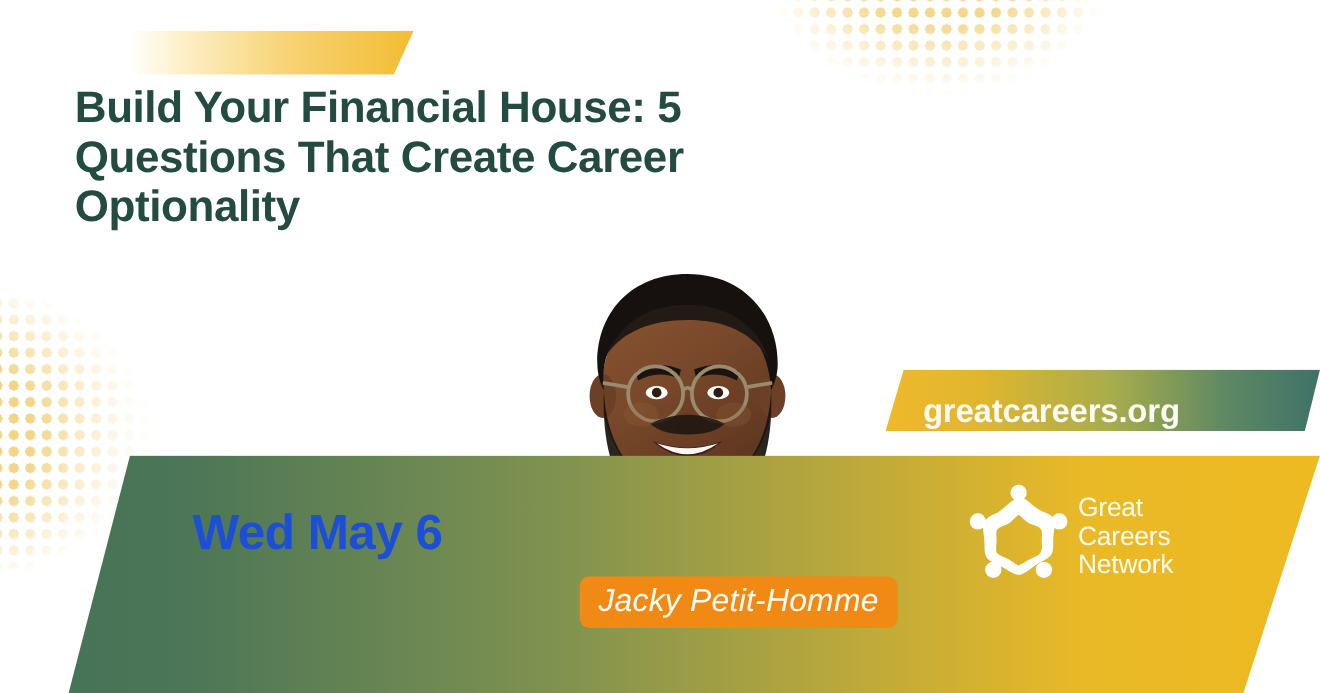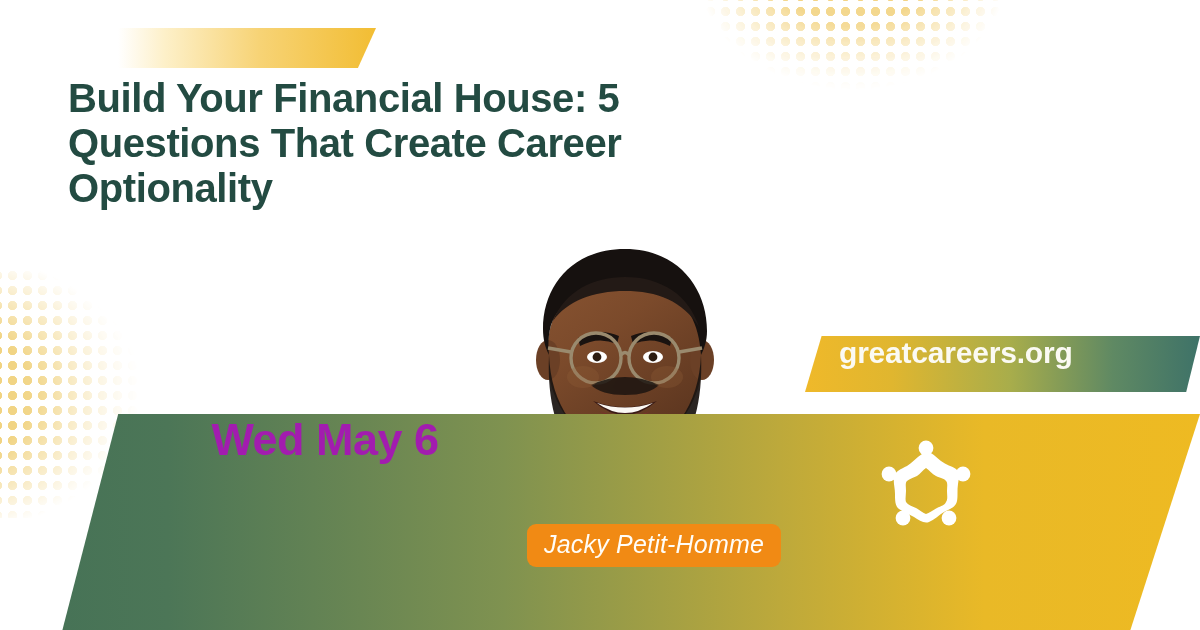--- a/index.html
+++ b/index.html
@@ -53,45 +53,45 @@
   #portrait{
     position:absolute;left:415px;top:205px;width:420px;height:425px;
   }
   #portrait svg{display:block;width:100%;height:100%;}
 
   
   #url-banner{
     position:absolute;left:805px;top:336px;width:395px;height:56px;
     background:linear-gradient(to right,#efb92a 0%, #e0b62f 22%, #a8ad4b 52%, #5f8963 78%, #3e7268 100%);
     clip-path:polygon(4.2% 0, 100% 0, 96.5% 100%, 0 100%);
-    display:flex;align-items:flex-start;
+    display:flex;align-items:flex-end;
   }
   #url-text{
     margin-left:34px;color:#fbfaf3;font-size:30px;font-weight:bold;letter-spacing:-.2px;
   }
 
   
   #bottom-banner{
     position:absolute;left:0;top:414px;width:1200px;height:216px;
     background:linear-gradient(to right,#447156 0%, #4c7657 14%, #7f9250 42%, #bda93b 65%, #e9b927 82%, #eeba22 100%);
     clip-path:polygon(9.85% 0, 100% 0, 94.2% 100%, 5.2% 100%);
   }
 
   
-  #date-block{position:absolute;left:175px;top:416px;width:300px;text-align:center;color:#a21caf;}
+  #date-block{position:absolute;left:175px;top:460px;width:300px;text-align:left;color:#1d4ed8;}
   #date-line{font-size:45px;font-weight:bold;letter-spacing:-.5px;line-height:1.05;}
   #time-line{font-size:36px;font-weight:normal;letter-spacing:.2px;margin-top:4px;}
 
   
   #name-badge{
     position:absolute;left:527px;top:524px;
     background:#f18a14;border-radius:9px;padding:6px 17px 8px 17px;
   }
   #name-text{
-    color:#fffdf8;font-size:25px;font-style:italic;font-weight:500;letter-spacing:.2px;white-space:nowrap;
+    color:#fffdf8;font-size:29px;font-style:italic;font-weight:500;letter-spacing:.2px;white-space:nowrap;
   }
 
   
   #logo{position:absolute;left:876px;top:436px;width:208px;height:104px;display:flex;align-items:center;}
   #logo-mark{width:100px;height:100px;flex:0 0 100px;}
   #logo-mark svg{display:block;width:100%;height:100%;}
   #logo-words{margin-left:4px;color:#fdfbf0;font-size:24px;line-height:1.08;font-weight:normal;letter-spacing:-.2px;}
   #logo-words div{white-space:nowrap;}
 </style>
 </head>
@@ -230,15 +230,20 @@
                    C 68 40 64 40 60 38
                    C 56 36 53 32 50 30 Z" fill-rule="evenodd"></path>
           <circle cx="50" cy="10" r="7.4"></circle>
           <circle cx="87" cy="36" r="7.4"></circle>
           <circle cx="73" cy="80" r="7.4"></circle>
           <circle cx="27" cy="80" r="7.4"></circle>
           <circle cx="13" cy="36" r="7.4"></circle>
         </g>
       </svg>
     </div>
+    <div id="logo-words">
+      <div>Great</div>
+      <div>Careers</div>
+      <div>Network</div>
+    </div>
   </div>
 
 </div>
 
 </body></html>

